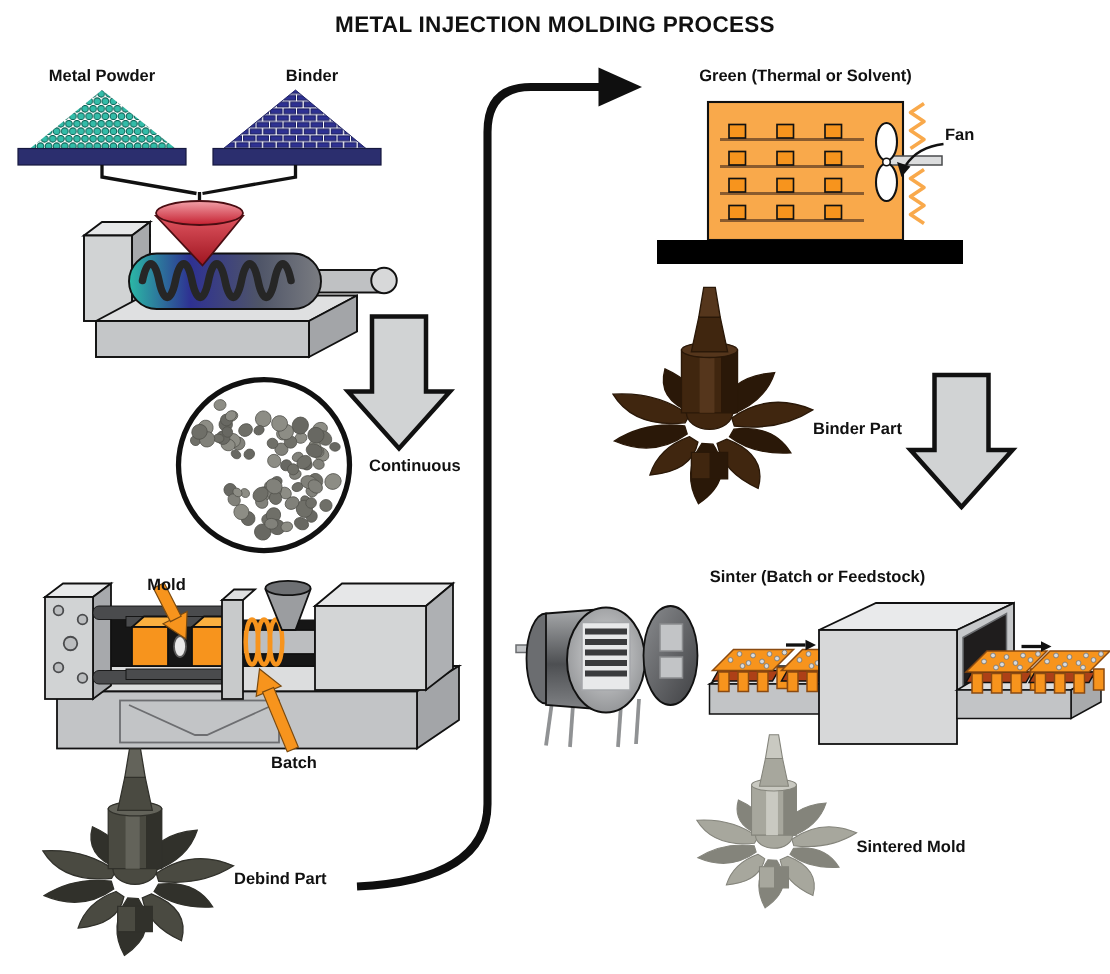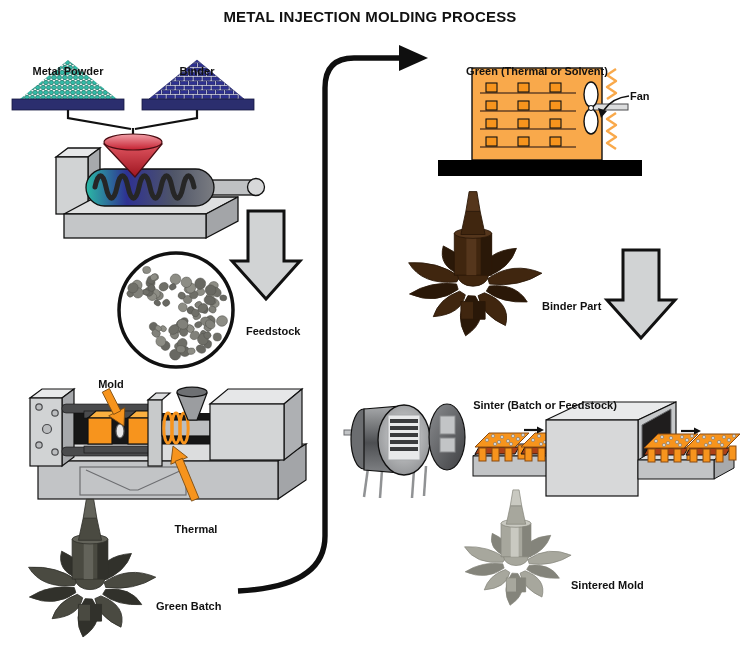--- a/index.html
+++ b/index.html
@@ -1,21 +1,21 @@
 <!DOCTYPE html>
 <html><head>
 <meta charset="utf-8">
 <style>
   html,body{margin:0;padding:0;background:#fff;}
   #stage{position:relative;width:740px;height:649px;background:#fff;overflow:hidden;
          font-family:"Liberation Sans",sans-serif;}
   #stage svg{position:absolute;left:0;top:0;}
   .title{position:absolute;left:0;right:0;top:8px;text-align:center;
          font:700 15px "Liberation Sans",sans-serif;letter-spacing:.2px;color:#111;}
-  .lbl{position:absolute;font:700 11px "Liberation Sans",sans-serif;color:#111;white-space:nowrap;margin-top:20px;}
+  .lbl{position:absolute;font:700 11px "Liberation Sans",sans-serif;color:#111;white-space:nowrap;}
   .lbl.center{transform:translateX(-50%);}
 </style>
 </head>
 <body>
 
 <div id="stage">
 
 <svg width="740" height="649" viewBox="0 0 740 649">
   <defs>
     <pattern id="pDots" width="5.4" height="10" patternUnits="userSpaceOnUse">
@@ -410,24 +410,24 @@
         <path d="M7,-36 h10 v38 h-10 Z" fill="#84847B"></path>
         <path d="M-6,-36 h9 v38 h-9 Z" fill="#C9C9C1"></path>
         <path d="M-17,-36 a17,4.5 0 1 1 34,0 a17,4.5 0 1 1 -34,0" fill="#C9C9C1" stroke="#84847B" stroke-width="0.8"></path>
         <path d="M-6.5,-56 L6.5,-56 L11,-35 L-11,-35 Z" fill="#A7A79D" stroke="#84847B" stroke-width="0.8"></path>
         <path d="M-3.5,-74 L3.5,-74 L6.5,-56 L-6.5,-56 Z" fill="#C9C9C1" stroke="#84847B" stroke-width="0.8"></path>
       </g>
 </svg>
 
 <div class="title">METAL INJECTION MOLDING PROCESS</div>
 <div class="lbl center" style="left:68px;top:45px">Metal Powder</div>
-<div class="lbl center" style="left:197px;top:45px">Binder</div>
-<div class="lbl" style="left:246px;top:305px">Feedstock</div>
-<div class="lbl center" style="left:111px;top:358px">Mold</div>
-<div class="lbl center" style="left:196px;top:503px">Thermal</div>
-<div class="lbl" style="left:156px;top:580px">Green Batch</div>
+<div class="lbl center" style="left:208px;top:45px">Binder</div>
+<div class="lbl" style="left:246px;top:305px">Continuous</div>
+<div class="lbl center" style="left:111px;top:384px">Mold</div>
+<div class="lbl center" style="left:196px;top:503px">Batch</div>
+<div class="lbl" style="left:156px;top:580px">Debind Part</div>
 <div class="lbl center" style="left:537px;top:45px">Green (Thermal or Solvent)</div>
-<div class="lbl" style="left:630px;top:70px">Fan</div>
+<div class="lbl" style="left:630px;top:84px">Fan</div>
 <div class="lbl" style="left:542px;top:280px">Binder Part</div>
 <div class="lbl center" style="left:545px;top:379px">Sinter (Batch or Feedstock)</div>
 <div class="lbl" style="left:571px;top:559px">Sintered Mold</div>
 
 </div>
 
 </body></html>

